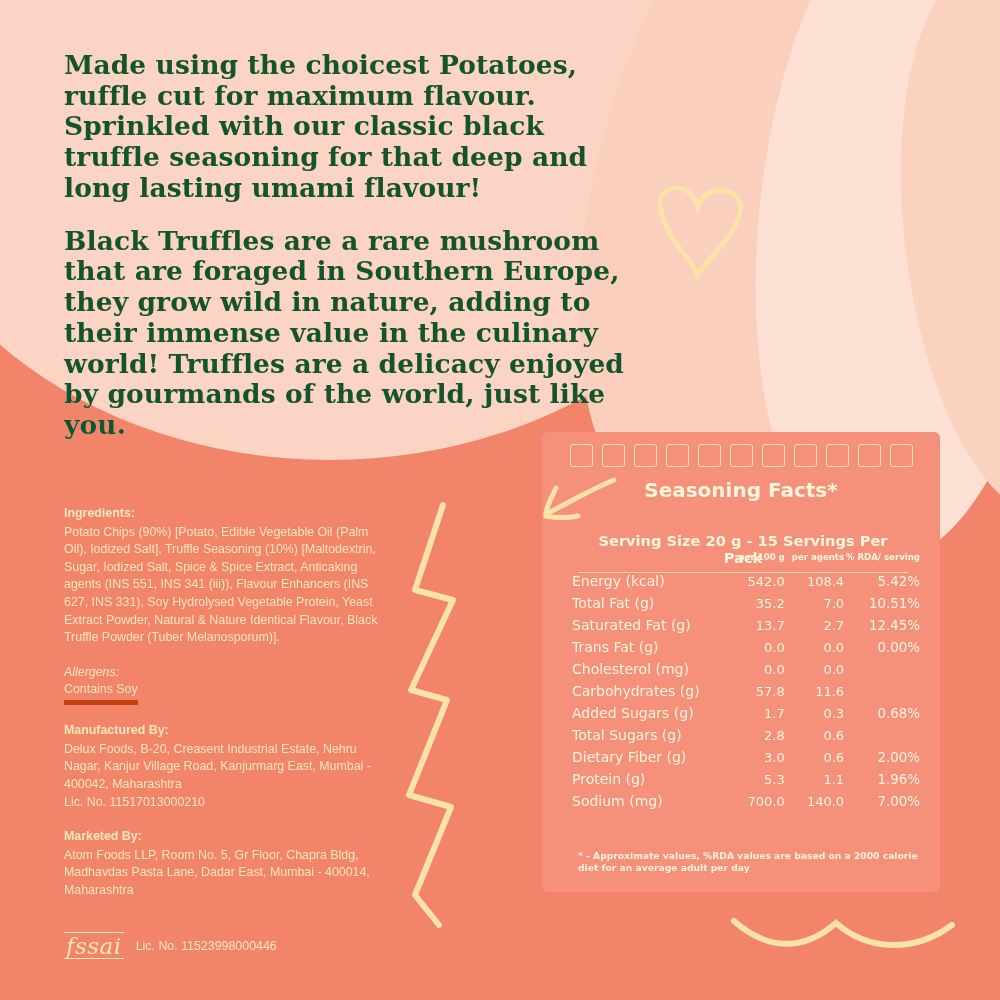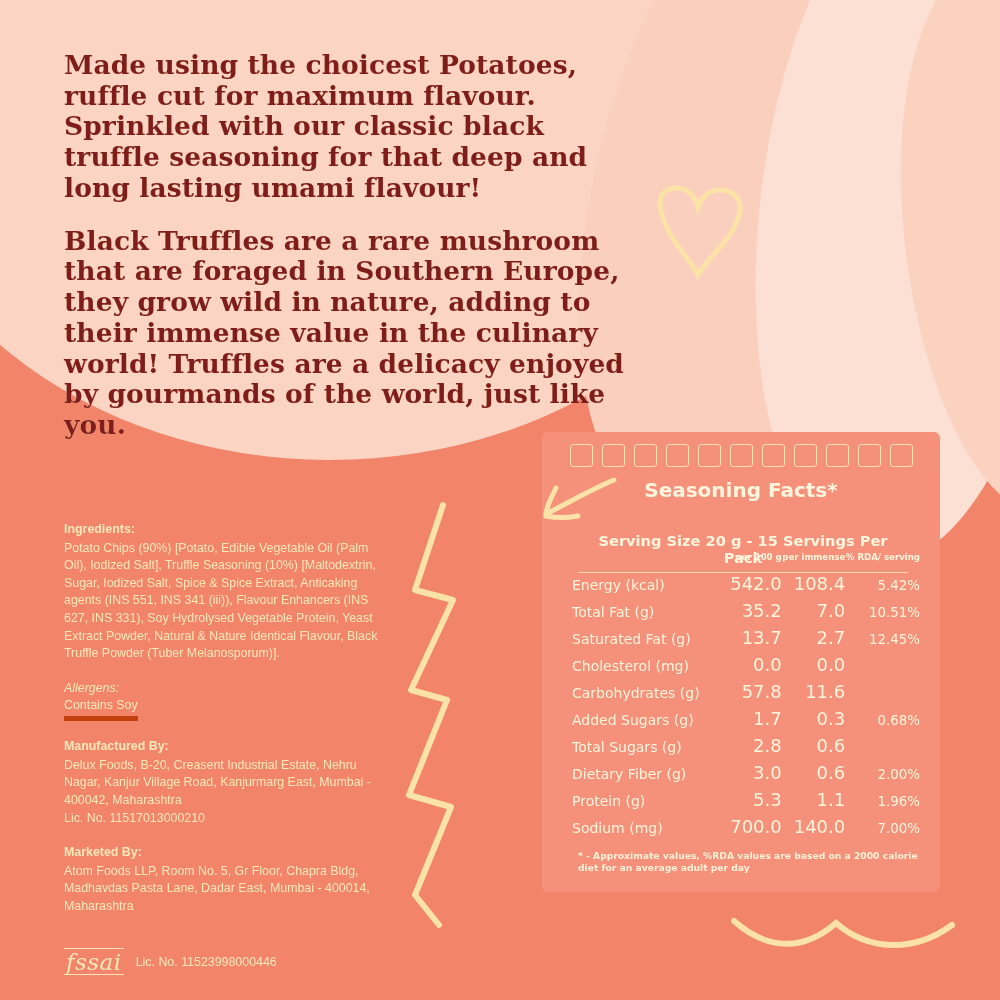--- a/index.html
+++ b/index.html
@@ -32,35 +32,35 @@
   }
   .petal-c{
     left:905px;top:-40px;width:230px;height:560px;
     transform:rotate(-6deg);
     background:#FBD2C0;
   }
 
   
   .copy{
     position:absolute;left:64px;top:50px;width:560px;
-    color:#7f1d1d;
+    color:#14532d;
     font-family:"DejaVu Serif", serif;
     font-size:26.5px;line-height:1.16;
     letter-spacing:.1px;
     font-weight:700;
     text-shadow:0 0 0 #FBE3A8;
   }
   .copy p{margin:0 0 22px 0;}
 
   
   .heart-doodle{position:absolute;left:648px;top:175px;width:110px;height:110px;}
 
   
   .left-col{
-    position:absolute;left:64px;top:521px;width:330px;
+    position:absolute;left:64px;top:505px;width:330px;
     color:#FCE7B9;font-size:12.4px;line-height:1.42;
   }
   .left-col .hd{font-weight:bold;display:block;margin-bottom:1px;}
   .left-col .blk{margin-bottom:17px;}
   .left-col .allerg-t{font-style:italic;display:block;}
   .left-col .allerg-v{display:inline-block;border-bottom:5px solid #c2410c;padding-bottom:1px;}
 
   .fssai-row{display:flex;align-items:flex-end;gap:12px;margin-top:32px;}
   .fssai-logo{
     font-family:"DejaVu Serif", serif;
@@ -104,21 +104,21 @@
   }
   table.nt th{
     font-size:8.6px;font-weight:bold;text-align:right;padding:0 0 8px 0;
     white-space:nowrap;
   }
   table.nt th.lbl{width:150px;}
   table.nt td{
     font-size:14px;padding:3px 0;vertical-align:baseline;
   }
   table.nt td.lbl{text-align:left;white-space:nowrap;}
-  table.nt td.num{text-align:right;width:58px;font-size:18px;}
+  table.nt td.num{text-align:right;width:58px;font-size:13px;}
   table.nt td.rda{text-align:right;width:68px;font-size:13.4px;}
   .nutri-note{
     position:absolute;left:578px;top:850px;width:348px;
     color:#FFF0D6;font-size:9.2px;line-height:1.35;font-weight:bold;
     font-family:"DejaVu Sans", sans-serif;
   }
   .arrow-doodle{position:absolute;left:538px;top:470px;width:90px;height:60px;}
   .wave-doodle{position:absolute;left:728px;top:905px;width:230px;height:50px;}
 </style>
 </head>
@@ -190,21 +190,21 @@
   </svg>
 
   <div class="nutri-title">Seasoning Facts*</div>
   <div class="serving">Serving Size 20 g - 15 Servings Per Pack</div>
 
   <table class="nt">
     <thead>
       <tr>
         <th class="lbl"></th>
         <th>per 100 g</th>
-        <th>per immense</th>
+        <th>per agents</th>
         <th>% RDA/ serving</th>
       </tr>
     </thead>
     <tbody>
       <tr>
         <td class="lbl">Energy (kcal)</td>
         <td class="num">542.0</td>
         <td class="num">108.4</td>
         <td class="rda">5.42%</td>
       </tr>
@@ -214,20 +214,26 @@
         <td class="num">7.0</td>
         <td class="rda">10.51%</td>
       </tr>
       <tr>
         <td class="lbl">Saturated Fat (g)</td>
         <td class="num">13.7</td>
         <td class="num">2.7</td>
         <td class="rda">12.45%</td>
       </tr>
       <tr>
+        <td class="lbl">Trans Fat (g)</td>
+        <td class="num">0.0</td>
+        <td class="num">0.0</td>
+        <td class="rda">0.00%</td>
+      </tr>
+      <tr>
         <td class="lbl">Cholesterol (mg)</td>
         <td class="num">0.0</td>
         <td class="num">0.0</td>
         <td class="rda"></td>
       </tr>
       <tr>
         <td class="lbl">Carbohydrates (g)</td>
         <td class="num">57.8</td>
         <td class="num">11.6</td>
         <td class="rda"></td>

